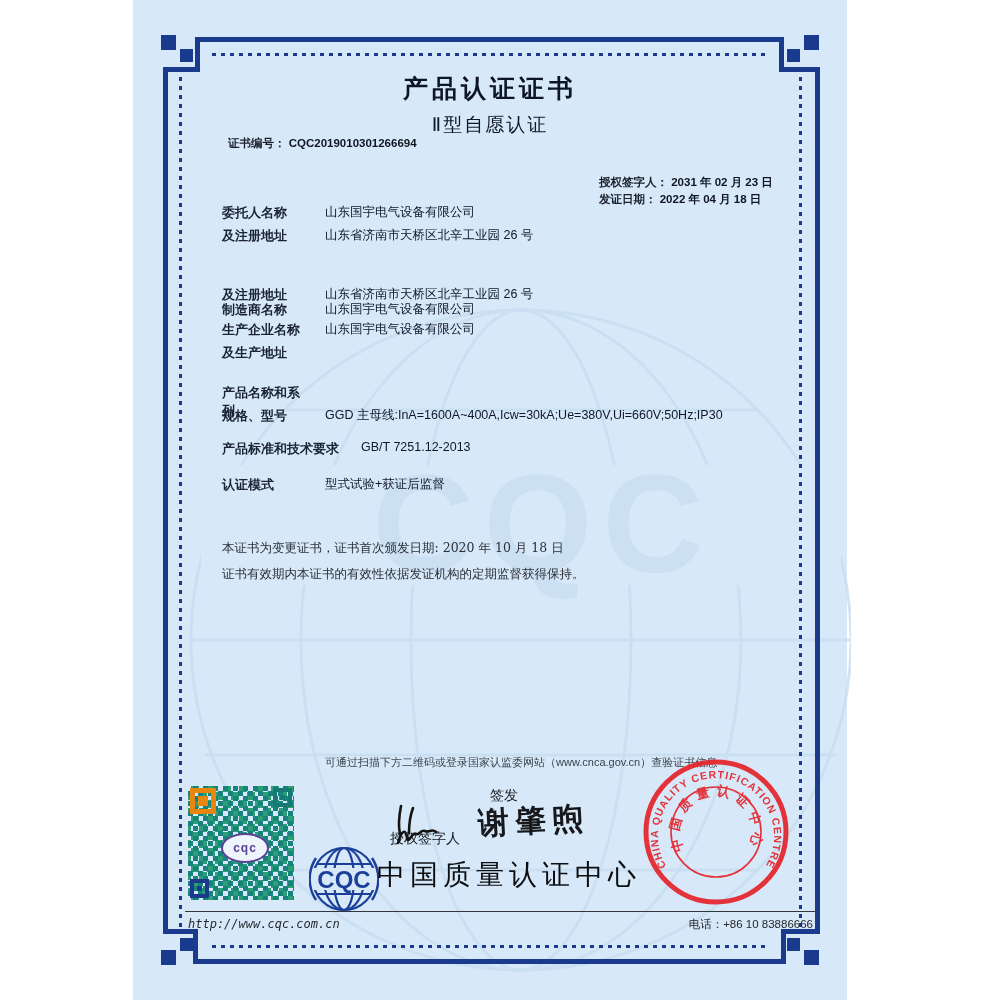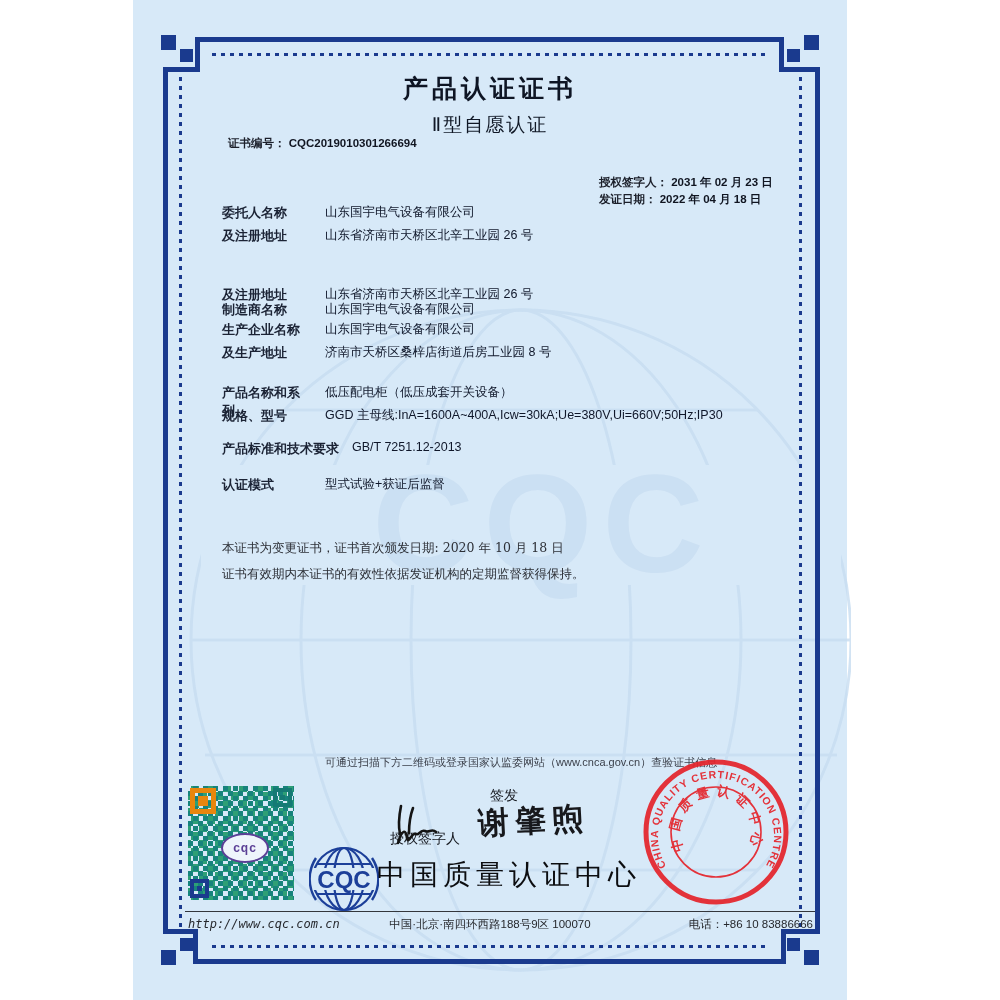--- a/index.html
+++ b/index.html
@@ -120,31 +120,29 @@
       <div class="fline" style="top:286px;">
         <div class="flabel">及注册地址</div>
         <div class="fvalue">山东省济南市天桥区北辛工业园 26 号</div>
       </div>
       <div class="fline" style="top:321px;">
         <div class="flabel">生产企业名称</div>
         <div class="fvalue">山东国宇电气设备有限公司</div>
       </div>
       <div class="fline" style="top:344px;">
         <div class="flabel">及生产地址</div>
-        <div class="fvalue">济南市天桥区桑梓店街道后房工业园 8 号</div>
       </div>
       <div class="fline" style="top:384px;">
         <div class="flabel">产品名称和系列、</div>
-        <div class="fvalue">低压配电柜（低压成套开关设备）</div>
       </div>
       <div class="fline" style="top:407px;">
         <div class="flabel">规格、型号</div>
         <div class="fvalue">GGD 主母线:InA=1600A~400A,Icw=30kA;Ue=380V,Ui=660V;50Hz;IP30</div>
       </div>
-      <div class="fline" style="top:440px;">
+      <div class="fline" style="top:440px;gap:9px;">
         <div class="flabel" style="width:130px;">产品标准和技术要求</div>
         <div class="fvalue">GB/T 7251.12-2013</div>
       </div>
       <div class="fline" style="top:476px;">
         <div class="flabel">认证模式</div>
         <div class="fvalue">型式试验+获证后监督</div>
       </div>
 
       <div class="stmt" style="top:540px;">本证书为变更证书，证书首次颁发日期: 2020 年 10 月 18 日</div>
       <div class="stmt" style="top:566px;">证书有效期内本证书的有效性依据发证机构的定期监督获得保持。</div>
@@ -189,21 +187,20 @@
           <path d="M 7 14 A 38 38 0 0 0 7 56"></path>
           <path d="M 63 14 A 38 38 0 0 1 63 56"></path>
         </g>
         <text x="35" y="44" text-anchor="middle" font-size="24" font-weight="bold" fill="#1c3f99" font-family="Liberation Sans, sans-serif">CQC</text>
       </svg>
 
       <div class="orgname">中国质量认证中心</div>
 
       <div class="footer-line"></div>
       <div class="footer-site">http://www.cqc.com.cn</div>
-      <div class="footer-addr">中国·北京·南四环西路188号9区  100070</div>
       <div class="footer-phone">电话：+86 10 83886666</div>
     </div>
 
     <svg class="stamp-svg" width="150" height="150" viewBox="0 0 150 150">
       <circle cx="75" cy="75" r="70" fill="none" stroke="#e5232a" stroke-width="5"></circle>
       <circle cx="75" cy="75" r="45" fill="none" stroke="#e5232a" stroke-width="1.6"></circle>
       <defs>
         <path id="stamp-en-arc" d="M 24.8 108.2 A 58 58 0 1 1 125.2 108.2" fill="none"></path>
         <path id="stamp-cn-arc" d="M 45.1 95.9 A 36.5 36.5 0 1 1 104.9 95.9" fill="none"></path>
       </defs>

